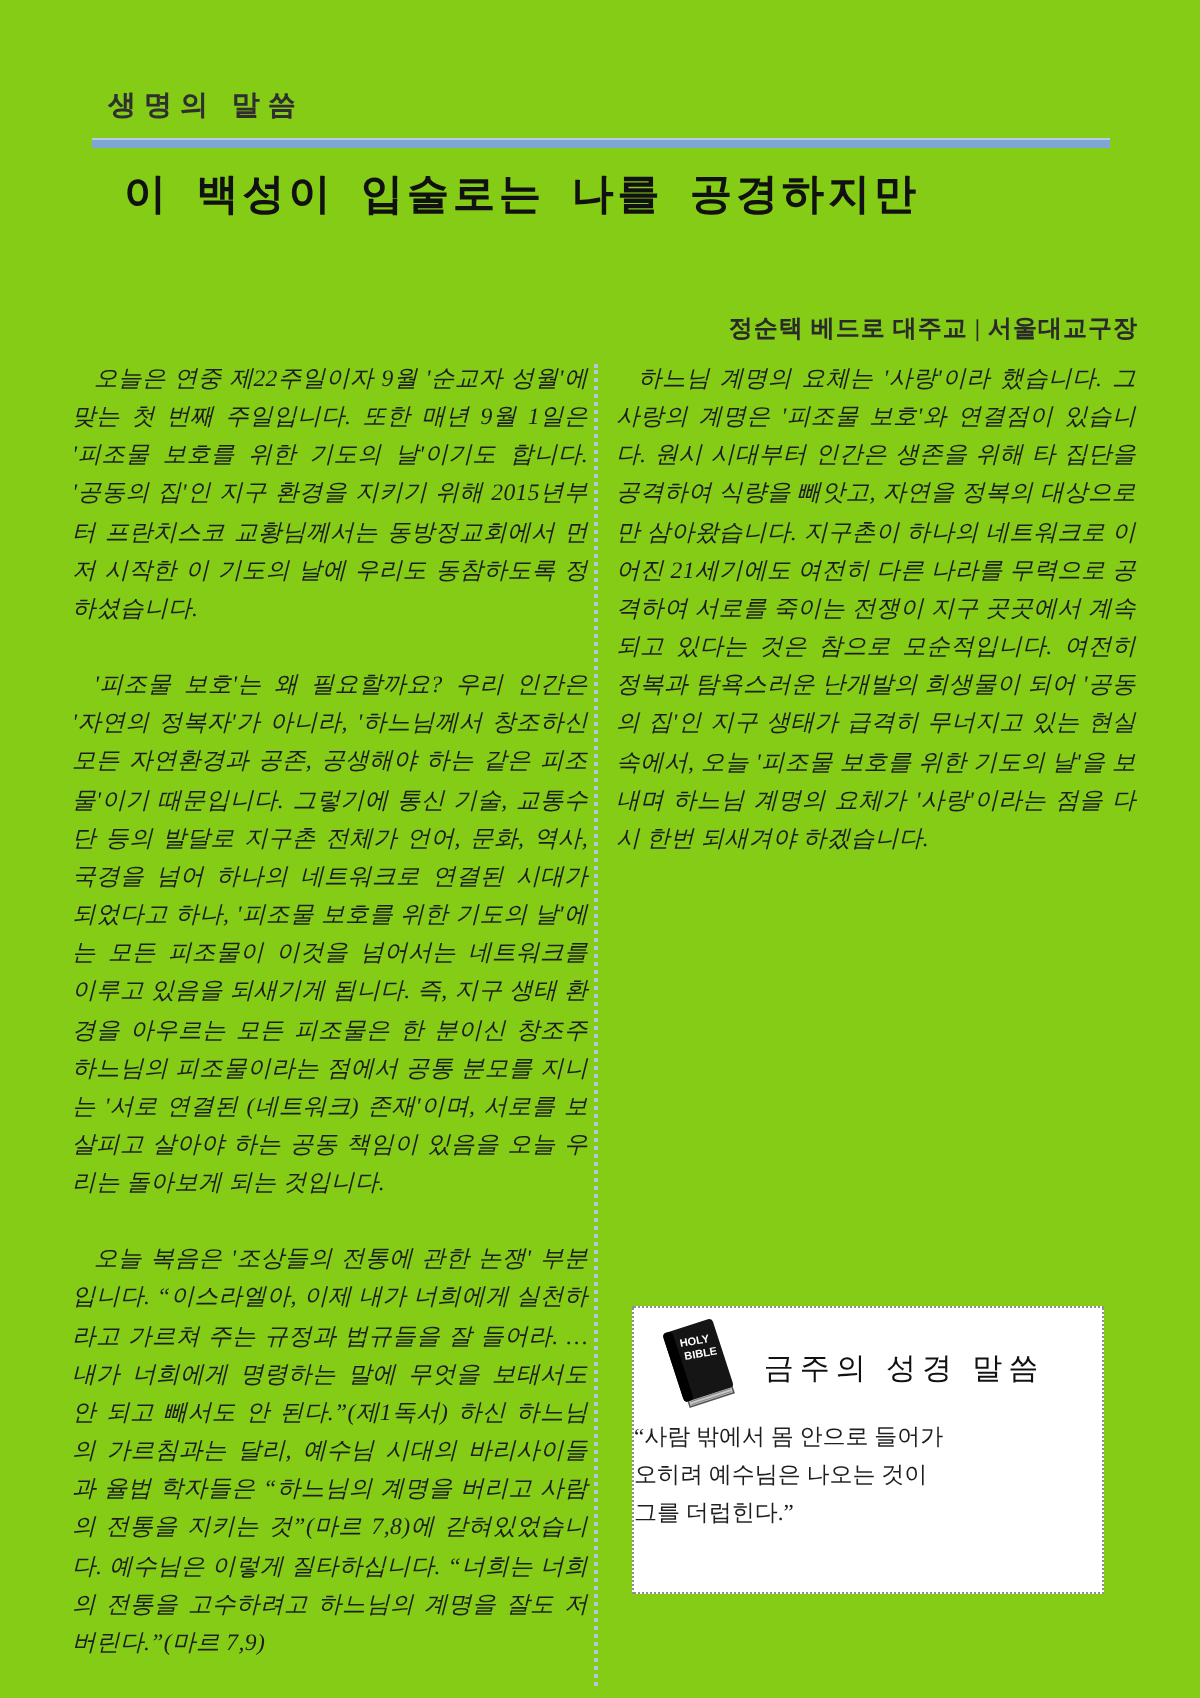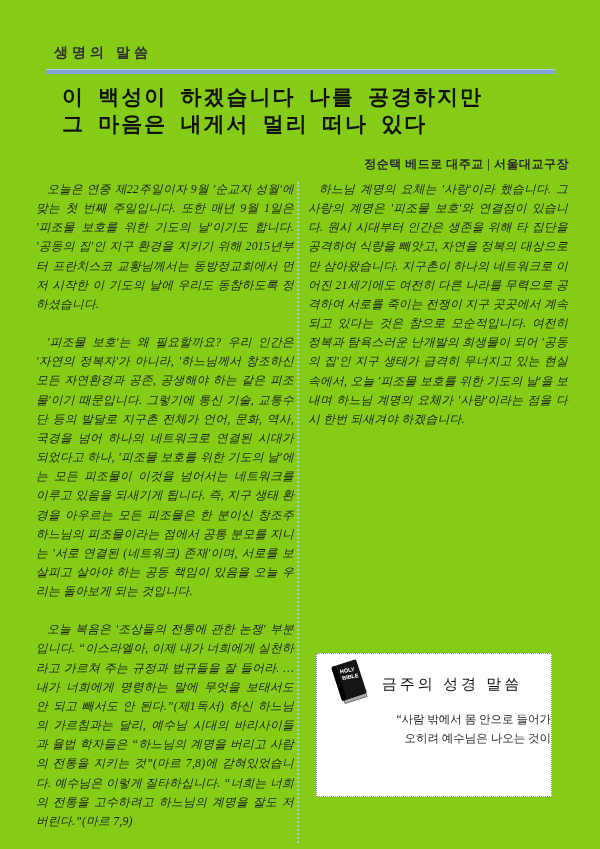--- a/index.html
+++ b/index.html
@@ -46,35 +46,34 @@
     border:1px dotted #8f8f8f;box-sizing:border-box;background:#ffffff;
   }
   .verse-head{display:flex;align-items:center;gap:8px;padding:6px 10px 0 12px;}
   .book{flex:0 0 auto;width:42px;height:50px;margin-top:-2px;}
   .verse-title{
     flex:1;text-align:center;padding-right:16px;
     font-family:"Liberation Sans",sans-serif;font-weight:400;font-size:15px;
     letter-spacing:3px;color:#111;white-space:nowrap;
   }
   .verse-lines{
-    margin-top:2px;text-align:right;
+    margin-top:2px;text-align:left;
     font-family:"Liberation Serif",serif;font-size:11.5px;line-height:19px;color:#1e1e1e;
   }
 </style>
 </head>
 <body>
 
 <div class="page">
 
   <div class="section-label">생명의 말씀</div>
   <div class="rule"></div>
 
   <h1 class="title">
-    <span>이 백성이 하겠습니다 나를 공경하지만</span><br>
-    <span>그 마음은 내게서 멀리 떠나 있다</span>
+    <span>이 백성이 입술로는 나를 공경하지만</span><br>
   </h1>
 
   <div class="byline">정순택 베드로 대주교 | 서울대교구장</div>
 
   <div class="col col-left">
     <p>오늘은 연중 제22주일이자 9월 '순교자 성월'에 맞는 첫 번째 주일입니다. 또한 매년 9월 1일은 '피조물 보호를 위한 기도의 날'이기도 합니다. '공동의 집'인 지구 환경을 지키기 위해 2015년부터 프란치스코 교황님께서는 동방정교회에서 먼저 시작한 이 기도의 날에 우리도 동참하도록 정하셨습니다.</p>
     <p>'피조물 보호'는 왜 필요할까요? 우리 인간은 '자연의 정복자'가 아니라, '하느님께서 창조하신 모든 자연환경과 공존, 공생해야 하는 같은 피조물'이기 때문입니다. 그렇기에 통신 기술, 교통수단 등의 발달로 지구촌 전체가 언어, 문화, 역사, 국경을 넘어 하나의 네트워크로 연결된 시대가 되었다고 하나, '피조물 보호를 위한 기도의 날'에는 모든 피조물이 이것을 넘어서는 네트워크를 이루고 있음을 되새기게 됩니다. 즉, 지구 생태 환경을 아우르는 모든 피조물은 한 분이신 창조주 하느님의 피조물이라는 점에서 공통 분모를 지니는 '서로 연결된 (네트워크) 존재'이며, 서로를 보살피고 살아야 하는 공동 책임이 있음을 오늘 우리는 돌아보게 되는 것입니다.</p>
     <p>오늘 복음은 '조상들의 전통에 관한 논쟁' 부분입니다. “이스라엘아, 이제 내가 너희에게 실천하라고 가르쳐 주는 규정과 법규들을 잘 들어라. … 내가 너희에게 명령하는 말에 무엇을 보태서도 안 되고 빼서도 안 된다.”(제1독서) 하신 하느님의 가르침과는 달리, 예수님 시대의 바리사이들과 율법 학자들은 “하느님의 계명을 버리고 사람의 전통을 지키는 것”(마르 7,8)에 갇혀있었습니다. 예수님은 이렇게 질타하십니다. “너희는 너희의 전통을 고수하려고 하느님의 계명을 잘도 저버린다.”(마르 7,9)</p>
   </div>
 
@@ -97,16 +96,17 @@
             <line x1="11" y1="40.5" x2="32" y2="40.5" stroke="#888" stroke-width="0.6"></line>
             <line x1="11" y1="42" x2="32" y2="42" stroke="#888" stroke-width="0.6"></line>
           </g>
         </svg>
       </span>
       <span class="verse-title">금주의 성경 말씀</span>
     </div>
     <div class="verse-lines">
       <div>“사람 밖에서 몸 안으로 들어가</div>
       <div>오히려 예수님은 나오는 것이</div>
+      <div>그를 더럽힌다.”</div>
     </div>
   </div>
 
 </div>
 
 </body></html>

